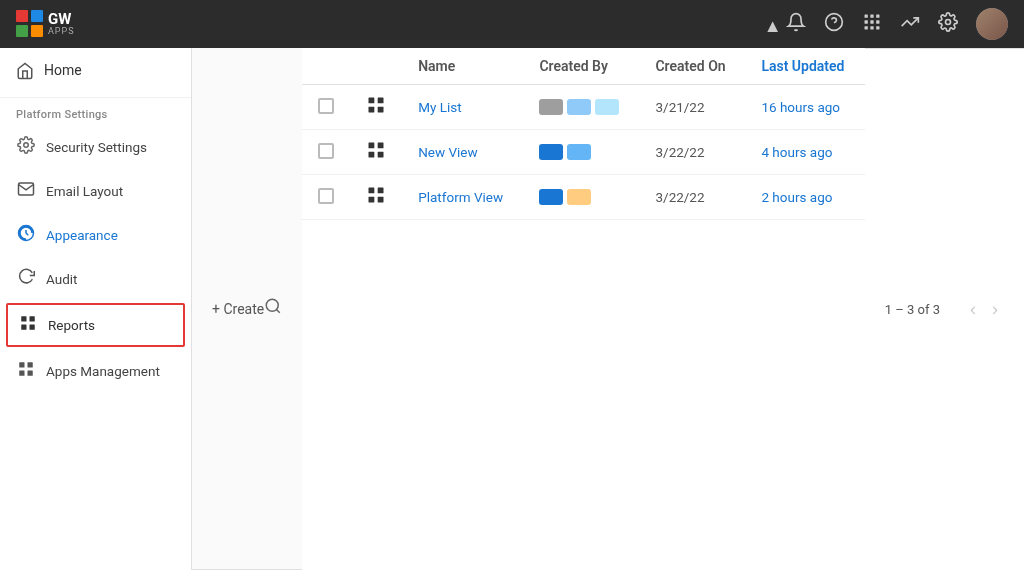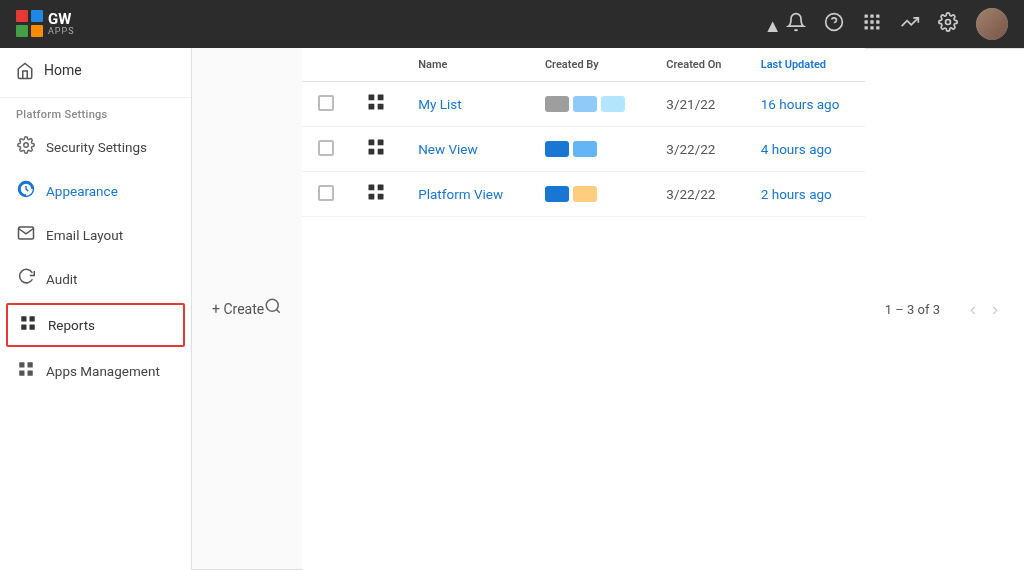--- a/index.html
+++ b/index.html
@@ -107,21 +107,21 @@
       font-family: inherit;
     }
     .search-icon-btn { background: none; border: none; cursor: pointer; color: #666; font-size: 18px; }
 
     
     .table-container { flex: 1; overflow-y: auto; }
     .data-table { width: 100%; border-collapse: collapse; }
     .data-table th {
       text-align: left;
       padding: 10px 16px;
-      font-size: 11px;
+      font-size: 14px;
       font-weight: 600;
       color: #555;
       border-bottom: 1px solid #e0e0e0;
       background: white;
     }
     .data-table th.last-updated { color: #1976d2; }
     .data-table td {
       padding: 10px 16px;
       font-size: 13.5px;
       border-bottom: 1px solid #f0f0f0;
@@ -263,36 +263,36 @@
         <svg width="18" height="18" viewBox="0 0 24 24" fill="none" stroke="#666" stroke-width="2">
             <circle cx="12" cy="12" r="3"></circle>
             <path d="M19.4 15a1.65 1.65 0 0 0 .33 1.82l.06.06a2 2 0 0 1-2.83 2.83l-.06-.06a1.65 1.65 0 0 0-1.82-.33 1.65 1.65 0 0 0-1 1.51V21a2 2 0 0 1-4 0v-.09A1.65 1.65 0 0 0 9 19.4a1.65 1.65 0 0 0-1.82.33l-.06.06a2 2 0 0 1-2.83-2.83l.06-.06A1.65 1.65 0 0 0 4.68 15a1.65 1.65 0 0 0-1.51-1H3a2 2 0 0 1 0-4h.09A1.65 1.65 0 0 0 4.6 9a1.65 1.65 0 0 0-.33-1.82l-.06-.06a2 2 0 0 1 2.83-2.83l.06.06A1.65 1.65 0 0 0 9 4.68a1.65 1.65 0 0 0 1-1.51V3a2 2 0 0 1 4 0v.09a1.65 1.65 0 0 0 1 1.51 1.65 1.65 0 0 0 1.82-.33l.06-.06a2 2 0 0 1 2.83 2.83l-.06.06A1.65 1.65 0 0 0 19.4 9a1.65 1.65 0 0 0 1.51 1H21a2 2 0 0 1 0 4h-.09a1.65 1.65 0 0 0-1.51 1z"></path>
           </svg>
       </span>
       <span class="item-label">Security Settings</span>
     </div>
 
     <div class="sidebar-item">
       <span class="item-icon">
+        <svg width="18" height="18" viewBox="0 0 24 24" fill="none" stroke="#555" stroke-width="2">
+            <path d="M4 4h16c1.1 0 2 .9 2 2v12c0 1.1-.9 2-2 2H4c-1.1 0-2-.9-2-2V6c0-1.1.9-2 2-2z"></path>
+            <polyline points="22,6 12,13 2,6"></polyline>
+          </svg>
+      </span>
+      <span class="item-label">Email Layout</span>
+    </div>
+
+    <div class="sidebar-item">
+      <span class="item-icon">
         <svg width="18" height="18" viewBox="0 0 24 24" fill="none" stroke="#1976d2" stroke-width="2">
             <path d="M12 2a10 10 0 1 0 10 10c0-5.52-4.48-10-10-10zm0 18a8 8 0 0 1 0-16c4.42 0 8 3.58 8 8"></path>
             <path d="M12 8v4l3 3"></path>
           </svg>
       </span>
       <span class="item-label" style="color:#1976d2;">Appearance</span>
-    </div>
-
-    <div class="sidebar-item">
-      <span class="item-icon">
-        <svg width="18" height="18" viewBox="0 0 24 24" fill="none" stroke="#555" stroke-width="2">
-            <path d="M4 4h16c1.1 0 2 .9 2 2v12c0 1.1-.9 2-2 2H4c-1.1 0-2-.9-2-2V6c0-1.1.9-2 2-2z"></path>
-            <polyline points="22,6 12,13 2,6"></polyline>
-          </svg>
-      </span>
-      <span class="item-label">Email Layout</span>
     </div>
 
 
 
     <div class="sidebar-item">
       <span class="item-icon">
         <svg width="18" height="18" viewBox="0 0 24 24" fill="none" stroke="#555" stroke-width="2">
             <polyline points="23 4 23 10 17 10"></polyline>
             <path d="M20.49 15a9 9 0 1 1-.07-8.51"></path>
           </svg>

